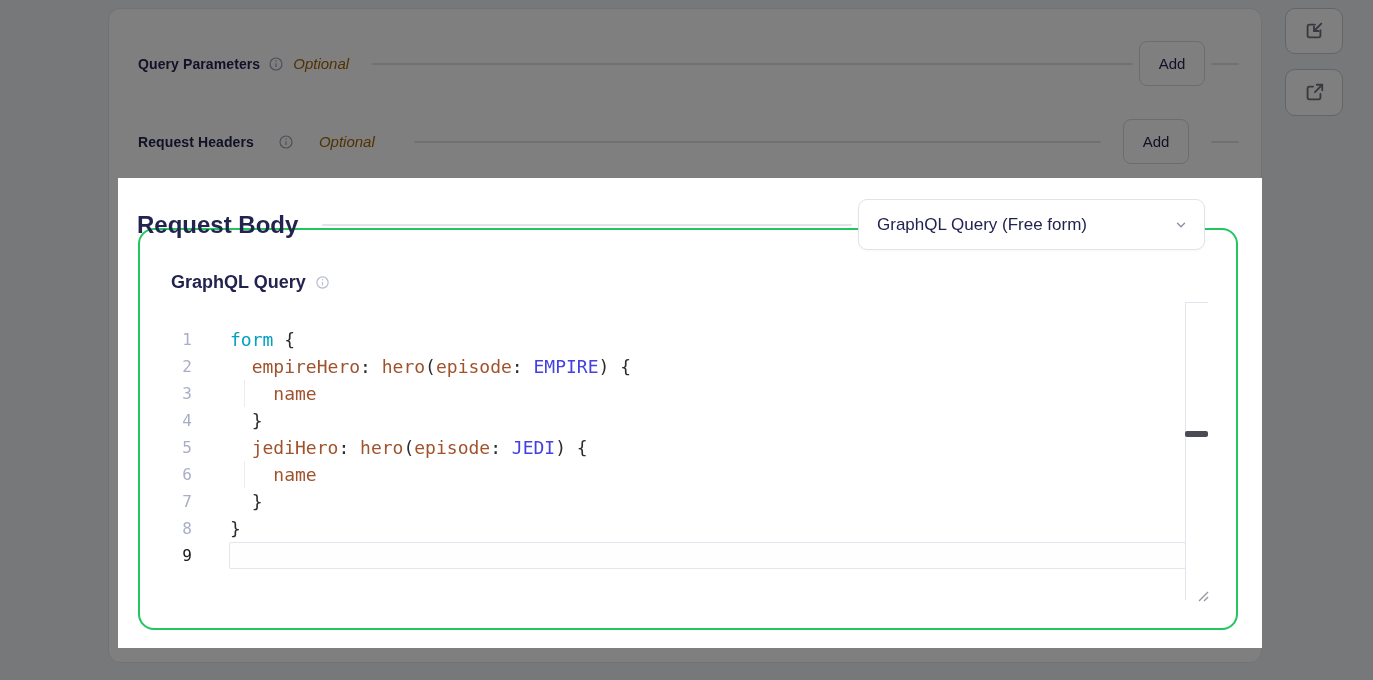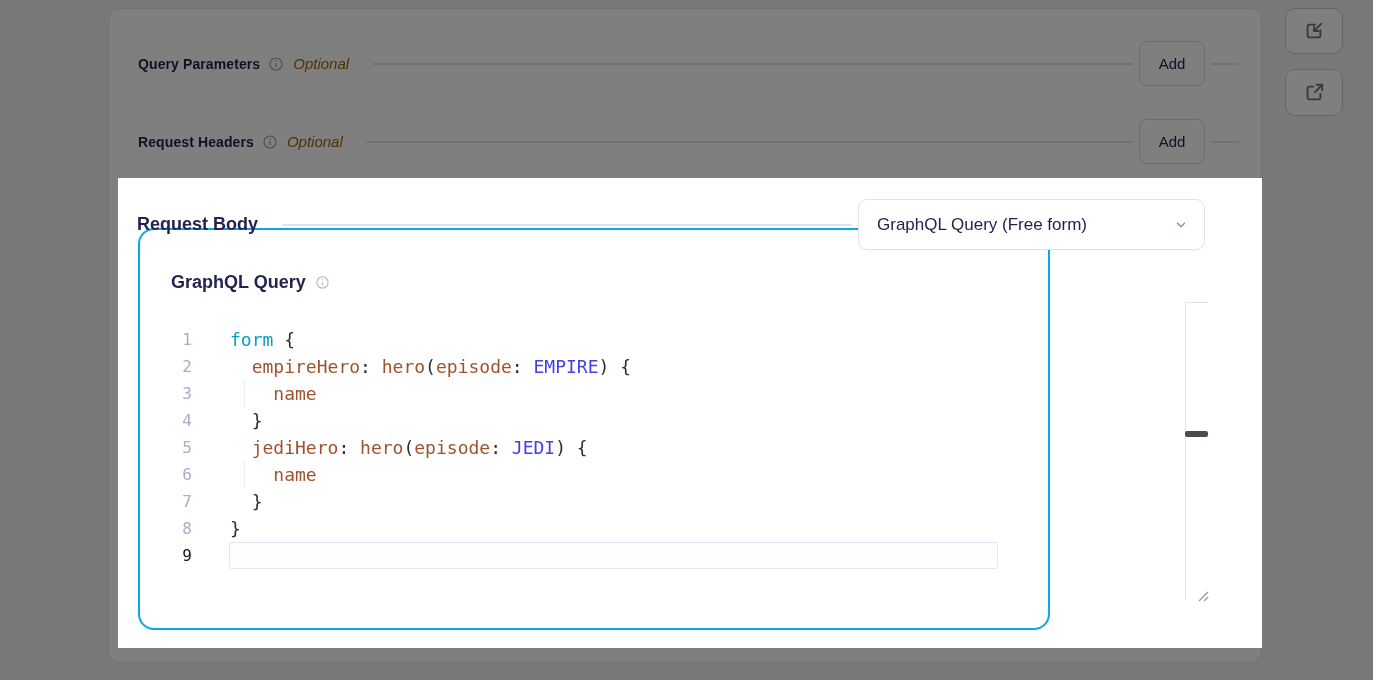--- a/index.html
+++ b/index.html
@@ -7,21 +7,21 @@
   body { font-family:"Liberation Sans", sans-serif; background:#eef0f3; }
   .stage { position:relative; width:1373px; height:680px; overflow:hidden; }
 
   
   .card {
     position:absolute; left:108px; top:8px; width:1154px; height:655px;
     background:#ffffff; border:1px solid #e3e5ea; border-radius:12px;
   }
   .section-row { display:flex; align-items:center; height:45px; margin:0 22px 0 29px; }
   .section-row.first { margin-top:32px; }
-  .section-row.second { margin-top:33px; }
+  .section-row.second { margin-top:33px;gap:16px; }
   .sec-title { font-size:14px; font-weight:600; color:#232350; letter-spacing:.1px; white-space:nowrap; }
   .info-ic { margin-left:8px; flex:0 0 auto; }
   .optional { margin-left:9px; font-size:15px; font-style:italic; color:#a16207; white-space:nowrap; }
   .hr { height:2px; background:#e2e3ea; border-radius:2px; }
   .hr.grow { flex:1; margin-left:23px; margin-right:6px; }
   .hr.short { width:28px; margin-left:6px; }
   .add-btn {
     width:66px; height:45px; background:#fff; border:1px solid #d6d7e0; border-radius:8px;
     color:#232350; font-size:15px; font-weight:500; font-family:"Liberation Sans",sans-serif; cursor:pointer;
   }
@@ -34,32 +34,32 @@
 
   
   .overlay { position:absolute; inset:0; background:rgba(0,0,0,0.5); }
 
   
   .modal { position:absolute; left:118px; top:178px; width:1144px; height:470px; background:#ffffff; }
   .modal-header {
     position:absolute; left:19px; right:57px; top:21px; height:51px;
     display:flex; align-items:center; z-index:3;
   }
-  .modal-title { font-size:18px; font-weight:600; color:#232350; white-space:nowrap; }
+  .modal-title { font-size:24px; font-weight:600; color:#232350; white-space:nowrap; }
   .modal-header .hr { flex:1; margin-left:24px; margin-right:6px; }
   .dropdown {
     width:347px; height:51px; background:#fff; border:1px solid #e2e3ea; border-radius:9px;
     display:flex; align-items:center; padding:0 16px 0 18px; cursor:pointer;
     box-shadow:0 1px 2px rgba(30,30,60,.03);
   }
   .dropdown-value { flex:1; font-size:17px; color:#232350; white-space:nowrap; }
 
   .panel {
-    position:absolute; left:20px; top:50px; width:912px; height:402px;
-    border:2px solid #0ea5e9; border-radius:16px; background:#fff; z-index:1;
+    position:absolute; left:20px; top:50px; width:1100px; height:402px;
+    border:2px solid #22c55e; border-radius:16px; background:#fff; z-index:1;
   }
   .panel-title-row { display:flex; align-items:center; margin:42px 0 0 31px; }
   .panel-title { font-size:18px; font-weight:600; color:#232350; }
   .panel-title-row .info-ic { margin-left:9px; }
 
   
   .editor { position:absolute; left:0; right:0; top:96px; font-family:"DejaVu Sans Mono", monospace; }
   .code-row { display:flex; height:27px; align-items:stretch; }
   .gutter {
     width:52px; flex:0 0 52px; text-align:right; font-size:16px; line-height:27px; color:#a9aec8;

